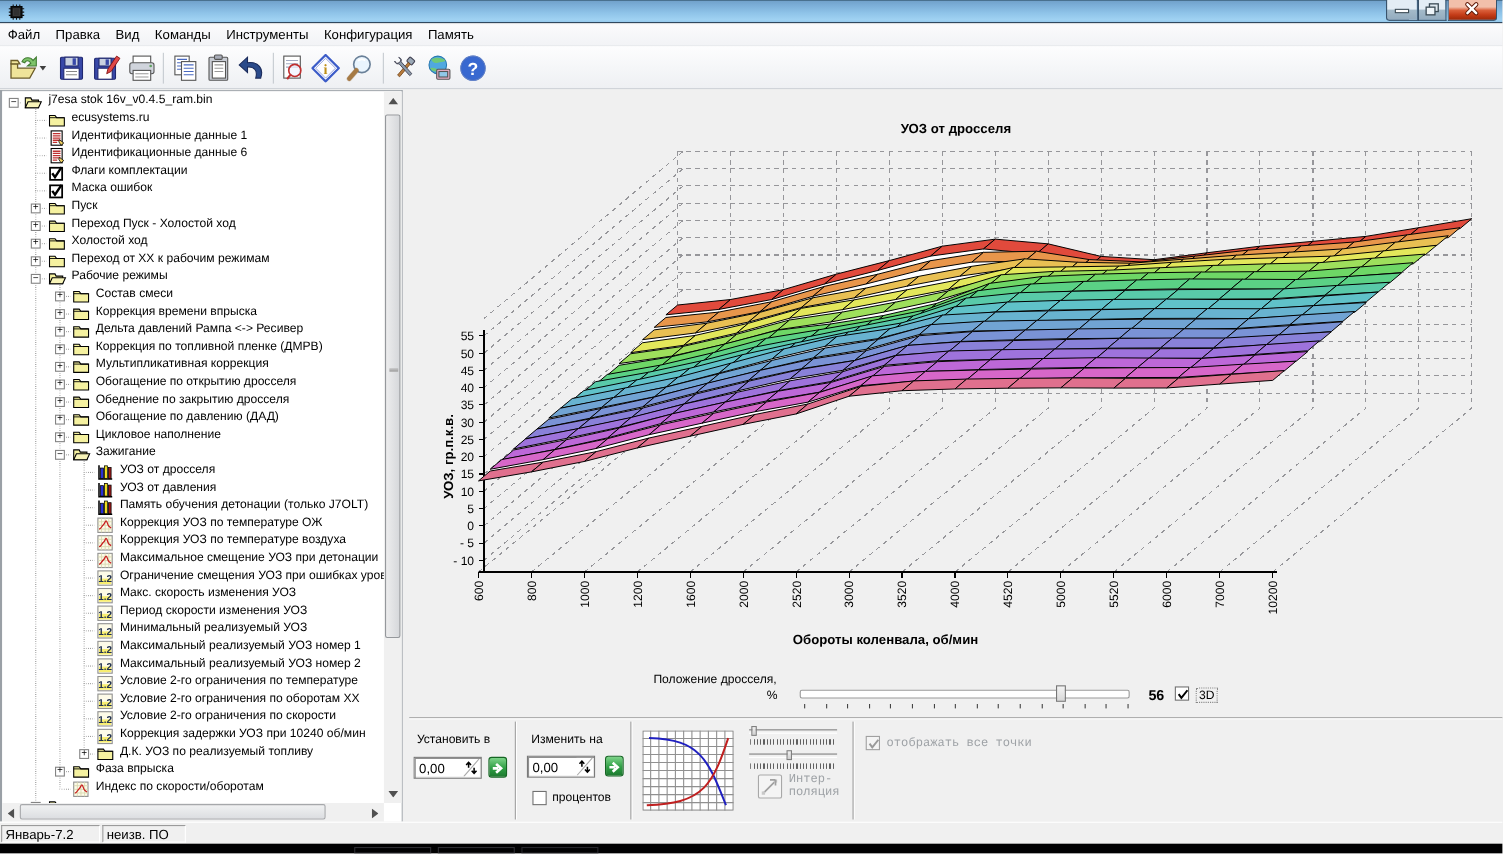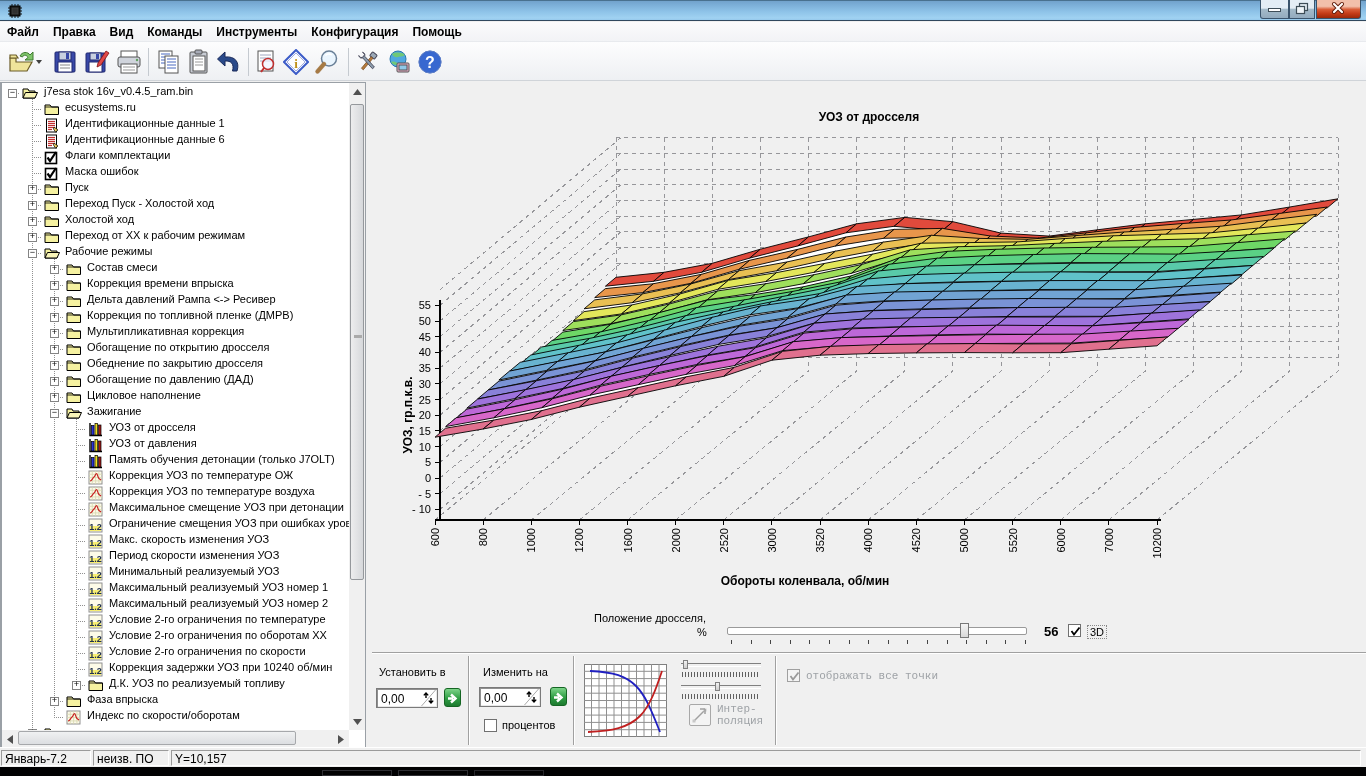--- a/index.html
+++ b/index.html
@@ -3,21 +3,21 @@
 * { margin:0; padding:0; box-sizing:border-box; }
 html,body { width:1366px; height:776px; overflow:hidden; }
 body { font-family:"Liberation Sans", sans-serif; position:relative; background:#f0f0f0; }
 #titlebar { position:absolute; left:0; top:0; width:1366px; height:21px;
   background:linear-gradient(#6f9fc9 0%, #7cafd8 25%, #8fc4e9 60%, #a0d2f2 90%, #95c9ec 100%);
   box-shadow:inset 0 1px 0 #49718f;
   border-bottom:1px solid #30485e; }
 #titletext { position:absolute; left:37px; top:3px; font-size:12px; color:#000; }
 #menubar { position:absolute; left:0; top:22px; width:1366px; height:20px;
   background:linear-gradient(#fbfbfc, #f2f3f6); border-bottom:1px solid #e8eaee; }
-#menubar span { display:inline-block; padding:2px 7px 0 7px; font-size:12px; color:#000;font-weight:bold; }
+#menubar span { display:inline-block; padding:2px 7px 0 7px; font-size:12px; color:#000; }
 #toolbar { position:absolute; left:0; top:42px; width:1366px; height:39px;
   background:linear-gradient(#fdfdfe, #eef0f3); border-bottom:1px solid #d0d4d9; }
 .tbi { position:absolute; }
 .tsep { position:absolute; top:6px; width:1px; height:28px; background:#c5cad0; }
 .dda { position:absolute; width:0; height:0; border-left:3.5px solid transparent; border-right:3.5px solid transparent; border-top:4px solid #404040; }
 #tree { position:absolute; left:2px; top:83px; width:363px; height:664px; background:#fff; overflow:hidden; }
 #treeborder { position:absolute; left:0; top:82px; width:366px; height:665px; border-left:2px solid #9aa0a6; border-right:1px solid #9aa0a6; border-top:1px solid #9aa0a6; }
 .trow { position:absolute; font-size:11px; white-space:nowrap; color:#000; }
 .vdot { position:absolute; width:1px; background-image:linear-gradient(#909090 1px, transparent 1px); background-size:1px 2px; }
 .hdot { position:absolute; height:1px; background-image:linear-gradient(90deg,#909090 1px, transparent 1px); background-size:2px 1px; }
@@ -79,21 +79,21 @@
    <svg width="24" height="17" viewBox="0 0 24 17">
         <rect x="9.5" y="3.5" width="8" height="7" fill="#dfe9f0" stroke="#3d4d57" stroke-width="1.2"></rect>
         <rect x="6.5" y="6.5" width="8" height="7" fill="#eef4f8" stroke="#3d4d57" stroke-width="1.2"></rect>
       </svg></div>
  <div class="wbtn" style="right:5px;width:45px;background:linear-gradient(#f2c0ab 35%,#da5f3a 52%,#c43c18 75%,#9c2808);border-radius:0 0 3px 0;">
    <svg width="43" height="17" viewBox="0 0 43 17">
         <path d="M17 4 L25 12 M25 4 L17 12" stroke="#5f1a08" stroke-width="4" stroke-linecap="round"></path>
         <path d="M17 4 L25 12 M25 4 L17 12" stroke="#fff" stroke-width="2.2" stroke-linecap="round"></path>
       </svg></div>
 </div>
-<div id="menubar"><span>Файл</span><span>Правка</span><span>Вид</span><span>Команды</span><span>Инструменты</span><span>Конфигурация</span><span>Помощь</span></div>
+<div id="menubar"><span>Файл</span><span>Правка</span><span>Вид</span><span>Команды</span><span>Инструменты</span><span>Конфигурация</span><span>Память</span></div>
 <div id="toolbar">
     <svg class="tbi" style="left:8px;top:7px" width="26" height="26" viewBox="0 0 26 26">
       <path d="M2 9 L2 22 L19 22 L24 13 L8 13 L8 9 Z" fill="#efe49a" stroke="#6b5c28" stroke-width="1.2"></path>
 <path d="M2 9 L2 6 L8 6 L10 9 Z" fill="#efe49a" stroke="#6b5c28" stroke-width="1.2"></path>
 <path d="M12 7 C14 2.5 20 2.5 22 6 L25 3 L25 11 L17 11 L20 8.5 C18.5 5.5 15.5 5.5 14.5 8 Z" fill="#7ec46a" stroke="#3f7a30" stroke-width="1"></path>
     </svg>
     <div class="dda" style="left:36px;top:18px"></div>
     <svg class="tbi" style="left:52px;top:7px" width="26" height="26" viewBox="0 0 26 26">
       <rect x="3" y="3" width="20" height="20" rx="1" fill="#3848a8" stroke="#202870"></rect>
 <rect x="7" y="3" width="12" height="8" fill="#c8d0e0" stroke="#202870"></rect>
@@ -1090,19 +1090,18 @@
 <div class="cb" style="left:787px;top:669px;background:#f4f4f4;border-color:#a0a0a0">
     <svg width="13" height="13">
       <path d="M2.5 6 L5 9.5 L10.5 2.5" fill="none" stroke="#9a9a9a" stroke-width="1.8"></path>
     </svg>
   </div>
 <div class="lbl gray" style="left:806px;top:670px">отображать все точки</div>
 
 <div id="statusbar">
  <div class="spanel" style="left:1px;width:90px">Январь-7.2</div>
  <div class="spanel" style="left:93px;width:76px">неизв. ПО</div>
- <div class="spanel" style="left:171px;width:1190px">Y=10,157</div>
 </div>
 <div id="black">
  <div style="position:absolute;left:322px;top:3px;width:70px;height:6px;border:1px solid #2e2e33"></div>
  <div style="position:absolute;left:398px;top:3px;width:70px;height:6px;border:1px solid #2e2e33"></div>
  <div style="position:absolute;left:474px;top:3px;width:70px;height:6px;border:1px solid #26262b"></div>
 </div>
 
 </body></html>

